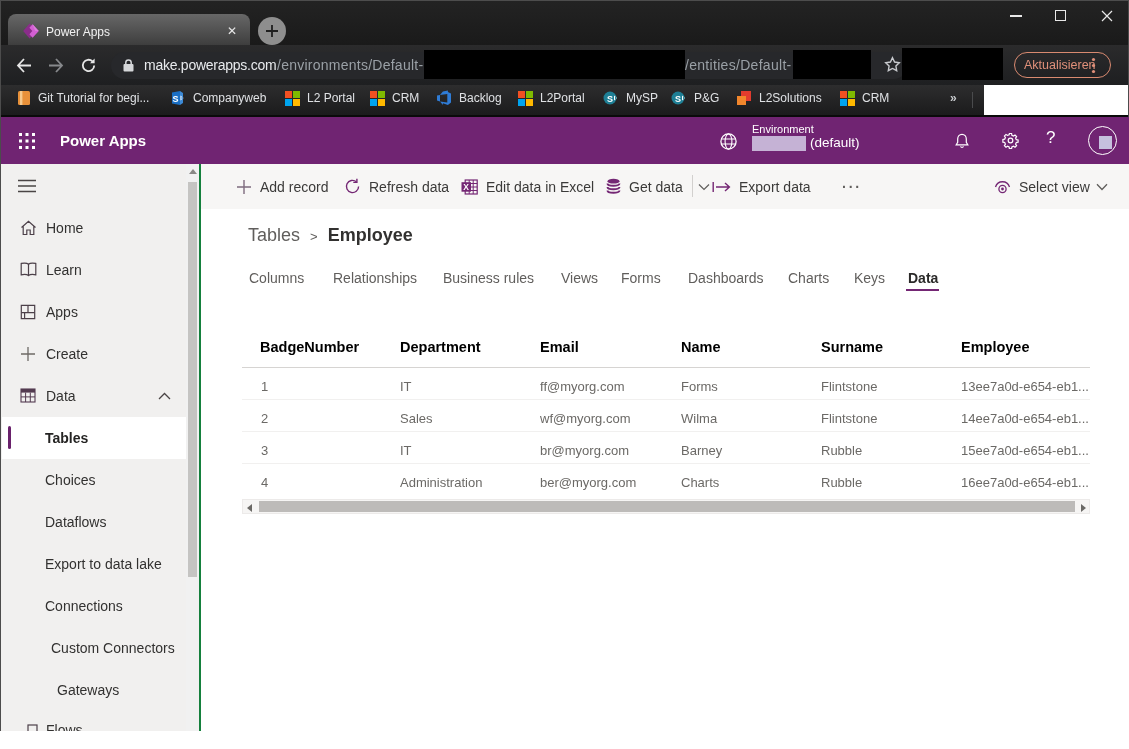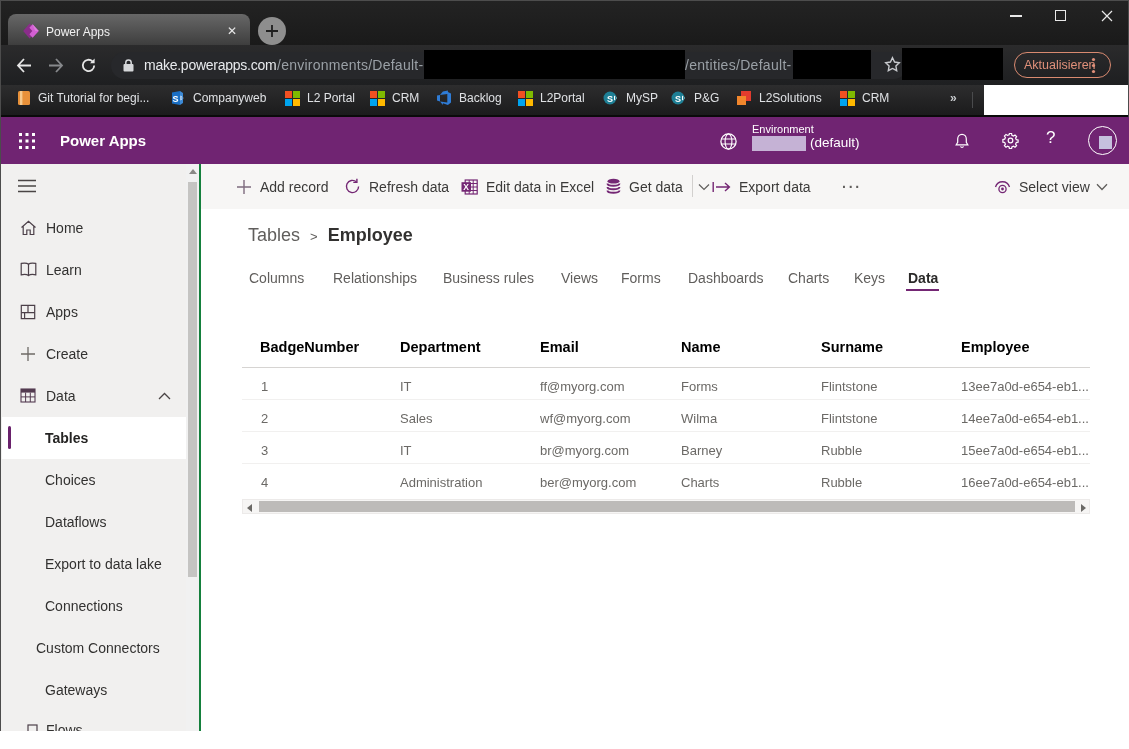--- a/index.html
+++ b/index.html
@@ -249,23 +249,23 @@
     <div class="navitem" style="top:337px;">
         <span class="lbl" style="left:45px;">Dataflows</span>
       </div>
     <div class="navitem" style="top:379px;">
         <span class="lbl" style="left:45px;">Export to data lake</span>
       </div>
     <div class="navitem" style="top:421px;">
         <span class="lbl" style="left:45px;">Connections</span>
       </div>
     <div class="navitem" style="top:463px;">
-        <span class="lbl" style="left:36px;">Custom Connectors</span>
-      </div>
-    <div class="navitem" style="top:505px;">
+        <span class="lbl" style="left:51px;">Custom Connectors</span>
+      </div>
+    <div class="navitem" style="top:505px;margin-left:12px;">
         <span class="lbl" style="left:45px;">Gateways</span>
       </div>
     <div class="navitem" style="top:547px;">
         <svg width="14" height="16" viewBox="0 0 14 16" style="top:13px;left:27px">
           <rect x="1" y="1" width="9" height="9" fill="none" stroke="#4c4049" stroke-width="1.2"></rect>
         </svg>
         <span class="lbl" style="left:46px;top:11px;">Flows</span>
       </div>
     <div id="sbscroll">
       <svg style="position:absolute;left:3px;top:5px" width="8" height="5" viewBox="0 0 8 5">

